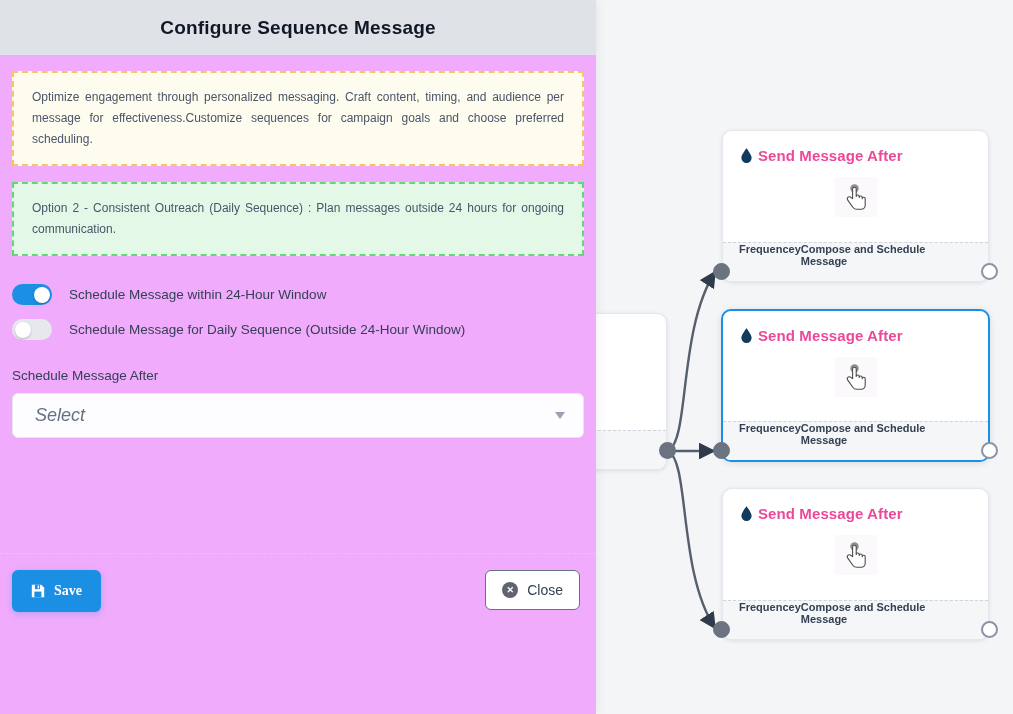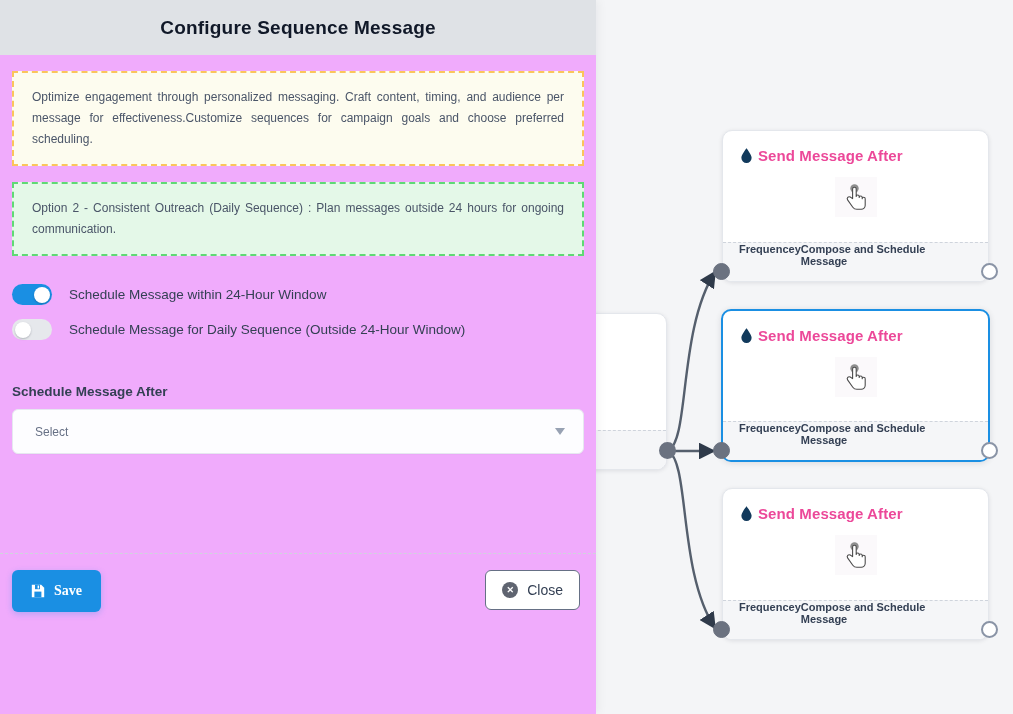--- a/index.html
+++ b/index.html
@@ -87,27 +87,27 @@
   .switch.on{background:#1a8fe3;}
   .switch.off{background:#e6e8ec;}
   .switch .knob{
     position:absolute;top:2.5px;width:16px;height:16px;border-radius:50%;background:#fff;
     box-shadow:0 1px 2px rgba(16,24,40,.25);
   }
   .switch.on .knob{right:2.5px;}
   .switch.off .knob{left:2.5px;}
   .switch-label{margin-left:17px;font-size:13.5px;color:#344054;}
 
-  .field-label{margin-top:44px;font-size:13.5px;color:#344054;font-weight:700;}
+  .field-label{margin-top:28px;font-size:13.5px;color:#344054;font-weight:400;}
   .select{
     margin-top:10px;height:45px;border:1px solid #e6e8f0;border-radius:6px;
     background:#fdfdff;display:flex;align-items:center;box-sizing:border-box;
     box-shadow:0 1px 1px rgba(16,24,40,.02);
   }
-  .select .val{margin-left:22px;font-size:12px;color:#667085;}
+  .select .val{margin-left:22px;font-size:18px;color:#667085;font-style:italic;}
   .caret{
     margin-left:auto;margin-right:18px;width:0;height:0;
     border-left:5.5px solid transparent;border-right:5.5px solid transparent;
     border-top:7px solid #98a2b3;
   }
 
   .modal-divider{
     position:absolute;left:0;right:0;top:553px;border-top:1px dashed #cfd4dc;
   }
   .footer-bar{position:absolute;left:0;right:0;top:554px;height:80px;}

